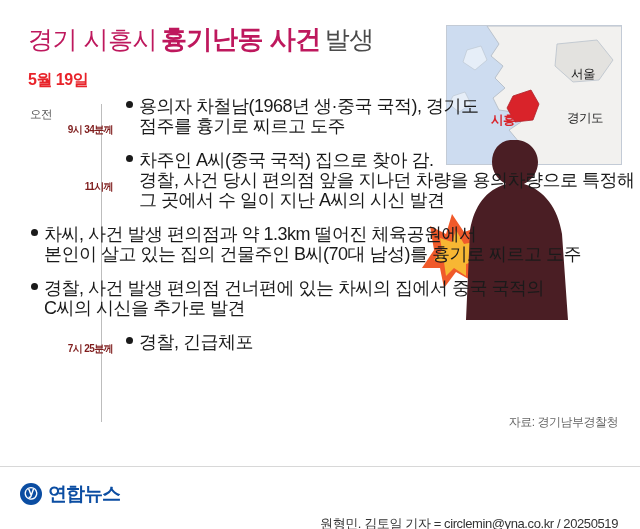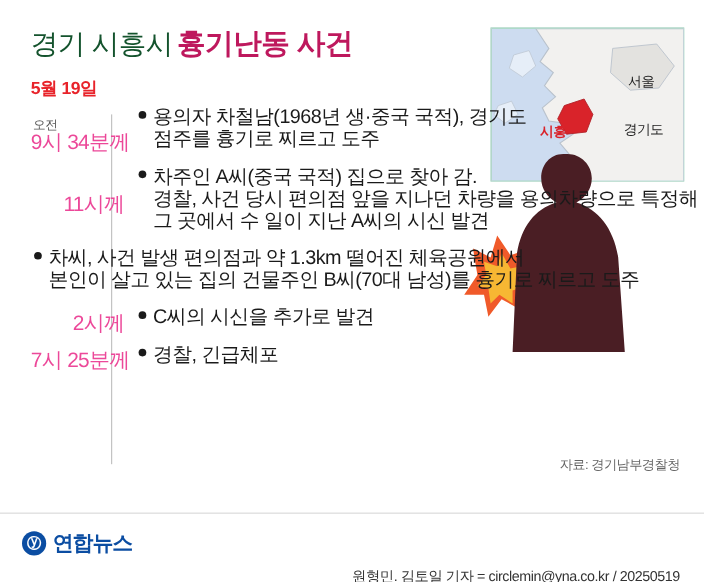--- a/index.html
+++ b/index.html
@@ -28,21 +28,21 @@
     left: 28px;
     top: 22px;
     display: flex;
     align-items: baseline;
     gap: 0px;
     white-space: nowrap;
   }
   .title-light {
     font-size: 25px;
     font-weight: 400;
-    color: #14532d;
+    color: #be185d;
     letter-spacing: -0.5px;
   }
   .title-bold {
     font-size: 26px;
     font-weight: bold;
     color: #be185d;
     letter-spacing: -0.5px;
     margin: 0 4px;
   }
   .title-light2 {
@@ -84,23 +84,23 @@
     display: block;
     font-size: 11.5px;
     color: #555;
     text-align: left;
     padding-left: 2px;
     letter-spacing: -0.4px;
     line-height: 14px;
   }
   .tl-time {
     display: block;
-    font-size: 19px;
-    font-weight: normal;
-    color: #ec4899;
+    font-size: 10px;
+    font-weight: bold;
+    color: #7f1d1d;
     letter-spacing: -0.6px;
     line-height: 18px;
     white-space: nowrap;
   }
   .tl-dotcol {
     width: 16px;
     flex: 0 0 16px;
     position: relative;
     align-self: stretch;
   }
@@ -219,20 +219,21 @@
   }
 </style>
 </head>
 <body>
 
 <div class="page">
 
   <div class="title-row">
     <span class="title-light">경기 시흥시</span>
     <span class="title-bold">흉기난동 사건</span>
+    <span class="title-light2">발생</span>
   </div>
 
   <div class="date-label">5월 19일</div>
 
   <div class="map-panel">
     <svg width="196" height="140" viewBox="0 0 196 140">
       <rect x="0" y="0" width="196" height="140" fill="#cddcf0"></rect>
       <path d="M 40 0 L 196 0 L 196 140 L 66 140 L 60 126 L 72 116 L 62 104 L 74 96
                L 66 86 L 52 84 L 46 72 L 58 62 L 48 52 L 56 40 L 44 30 L 52 18 Z" fill="#f2f1ef" stroke="#b9c2cc" stroke-width="1"></path>
       <path d="M 110 18 L 150 14 L 166 34 L 152 54 L 126 56 L 108 40 Z" fill="#e3e2df" stroke="#b9c2cc" stroke-width="0.8"></path>
@@ -293,27 +294,25 @@
       <div class="tl-dotcol">
           <span class="tl-dot"></span>
         </div>
       <div class="tl-body">
         <span class="ln">차씨, 사건 발생 편의점과 약 1.3km 떨어진 체육공원에서</span>
         <span class="ln">본인이 살고 있는 집의 건물주인 B씨(70대 남성)를 흉기로 찌르고 도주</span>
       </div>
     </div>
 
     <div class="tl-item">
-      <div class="tl-left">
-        <span class="tl-time">2시께</span>
-      </div>
-      <div class="tl-dotcol">
-          <span class="tl-dot"></span>
-        </div>
-      <div class="tl-body">
+      <div class="tl-dotcol">
+          <span class="tl-dot"></span>
+        </div>
+      <div class="tl-body">
+        <span class="ln">경찰, 사건 발생 편의점 건너편에 있는 차씨의 집에서 중국 국적의</span>
         <span class="ln">C씨의 시신을 추가로 발견</span>
       </div>
     </div>
 
     <div class="tl-item">
       <div class="tl-left">
         <span class="tl-time">7시 25분께</span>
       </div>
       <div class="tl-dotcol">
           <span class="tl-dot"></span>

